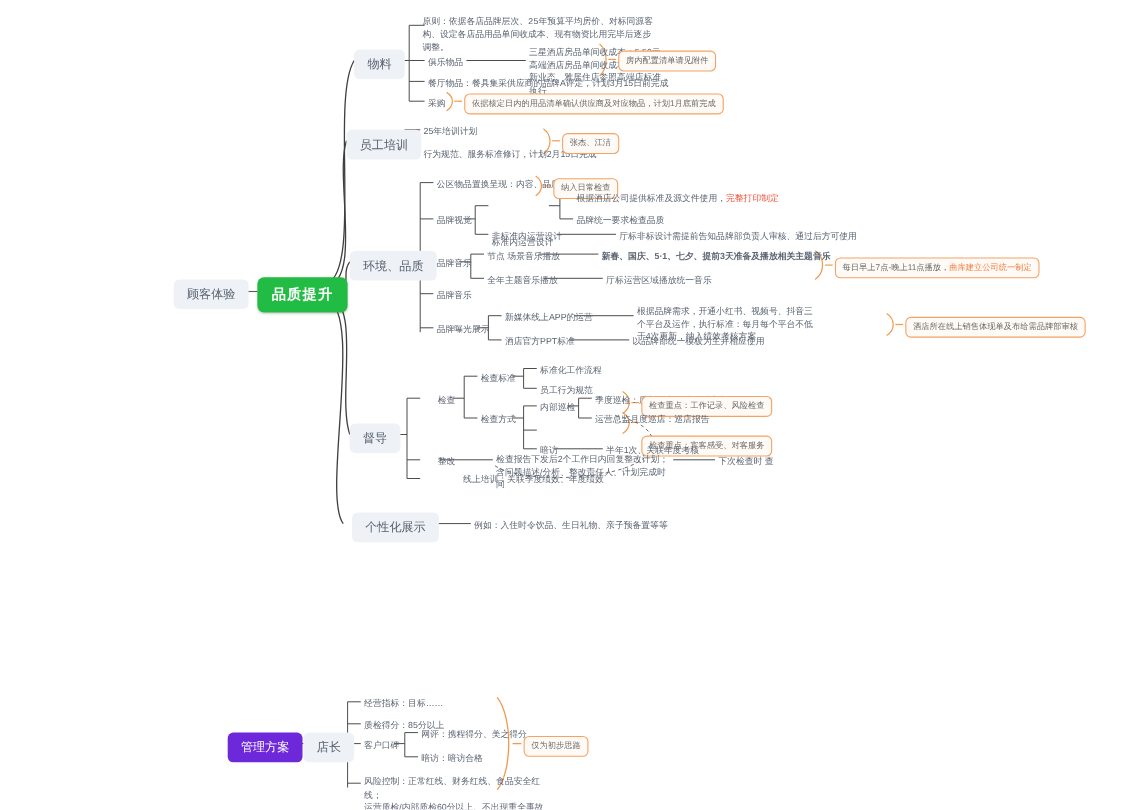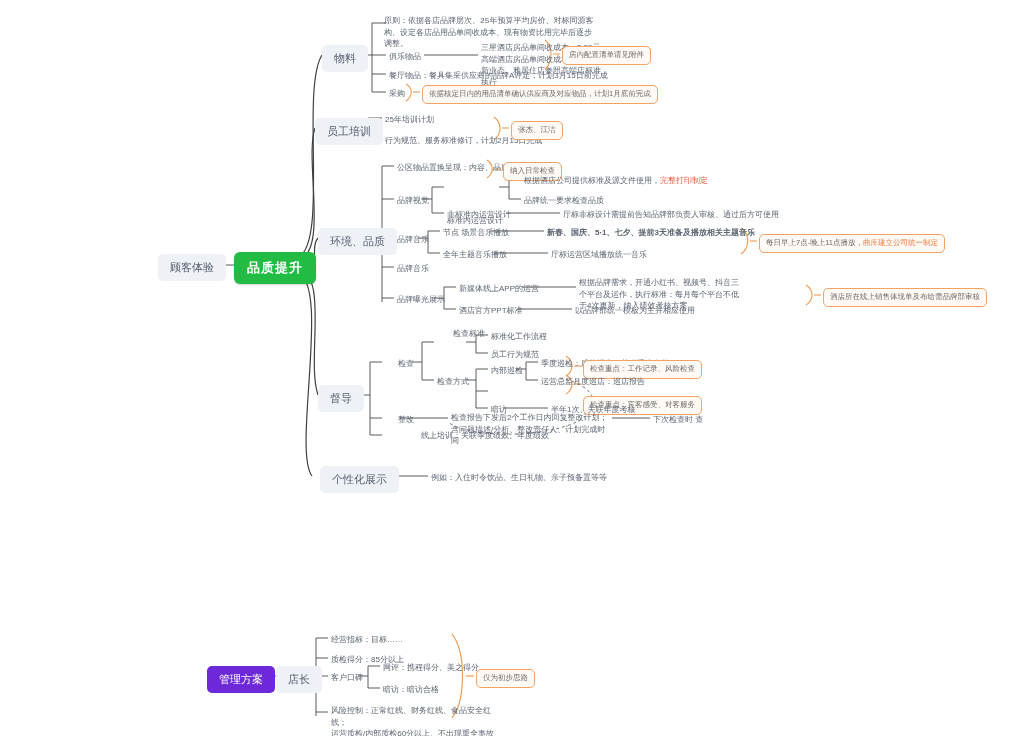--- a/index.html
+++ b/index.html
@@ -238,21 +238,21 @@
 
   <div class="node topic" style="left:397px;top:294px;">品牌曝光展示</div>
   <div class="node topic" style="left:459px;top:283px;">新媒体线上APP的运营</div>
   <div class="node topic multi" style="left:579px;top:277px;width:160px;">根据品牌需求，开通小红书、视频号、抖音三个平台及运作，执行标准：每月每个平台不低于4次更新，纳入绩效考核方案</div>
   <div class="node topic" style="left:459px;top:305px;">酒店官方PPT标准</div>
   <div class="node topic" style="left:575px;top:305px;">以品牌部统一模板为主并相应使用</div>
   <div class="node callout" style="left:823px;top:288px;">酒店所在线上销售体现单及布给需品牌部审核</div>
 
   <div class="node pill" style="left:318px;top:385px;">督导</div>
   <div class="node topic" style="left:398px;top:358px;">检查</div>
-  <div class="node topic" style="left:437px;top:328px;margin-left:16px;">检查标准</div>
+  <div class="node topic" style="left:437px;top:338px;">检查标准</div>
   <div class="node topic" style="left:491px;top:331px;">标准化工作流程</div>
   <div class="node topic" style="left:491px;top:349px;">员工行为规范</div>
   <div class="node topic" style="left:437px;top:376px;">检查方式</div>
   <div class="node topic" style="left:491px;top:365px;">内部巡检</div>
   <div class="node topic" style="left:491px;top:404px;">暗访</div>
 
   <div class="node topic" style="left:541px;top:358px;">季度巡检：质检报告、关联季度考核</div>
   <div class="node callout" style="left:583px;top:360px;">检查重点：工作记录、风险检查</div>
   <div class="node topic" style="left:541px;top:376px;">运营总监月度巡店：巡店报告</div>
   <div class="node callout" style="left:583px;top:396px;">检查重点：宾客感受、对客服务</div>

